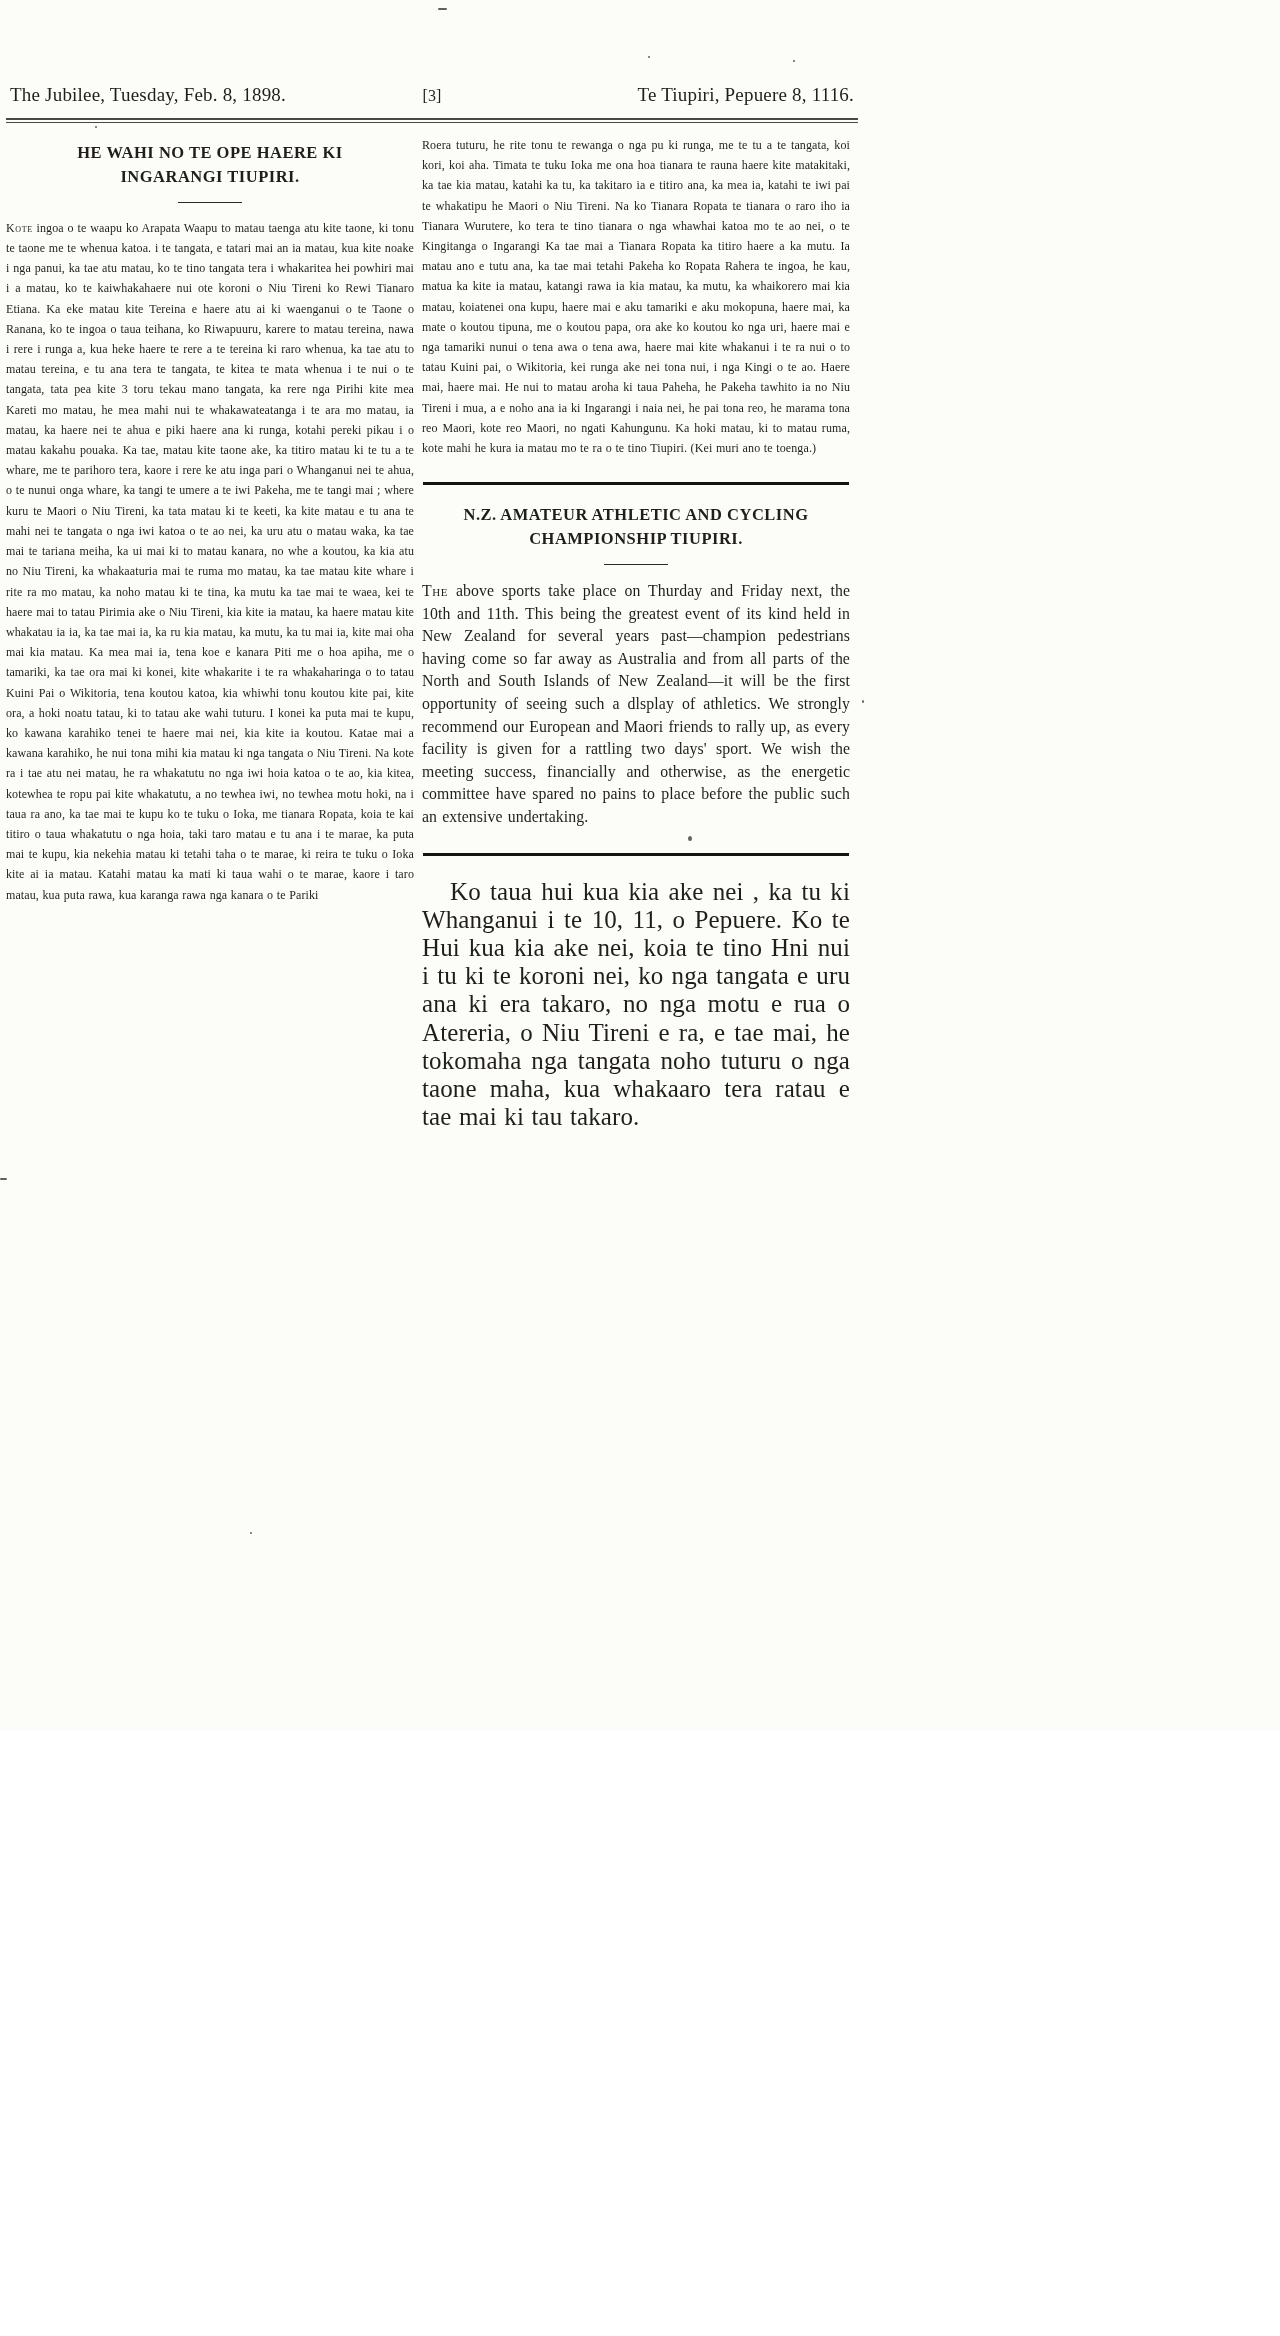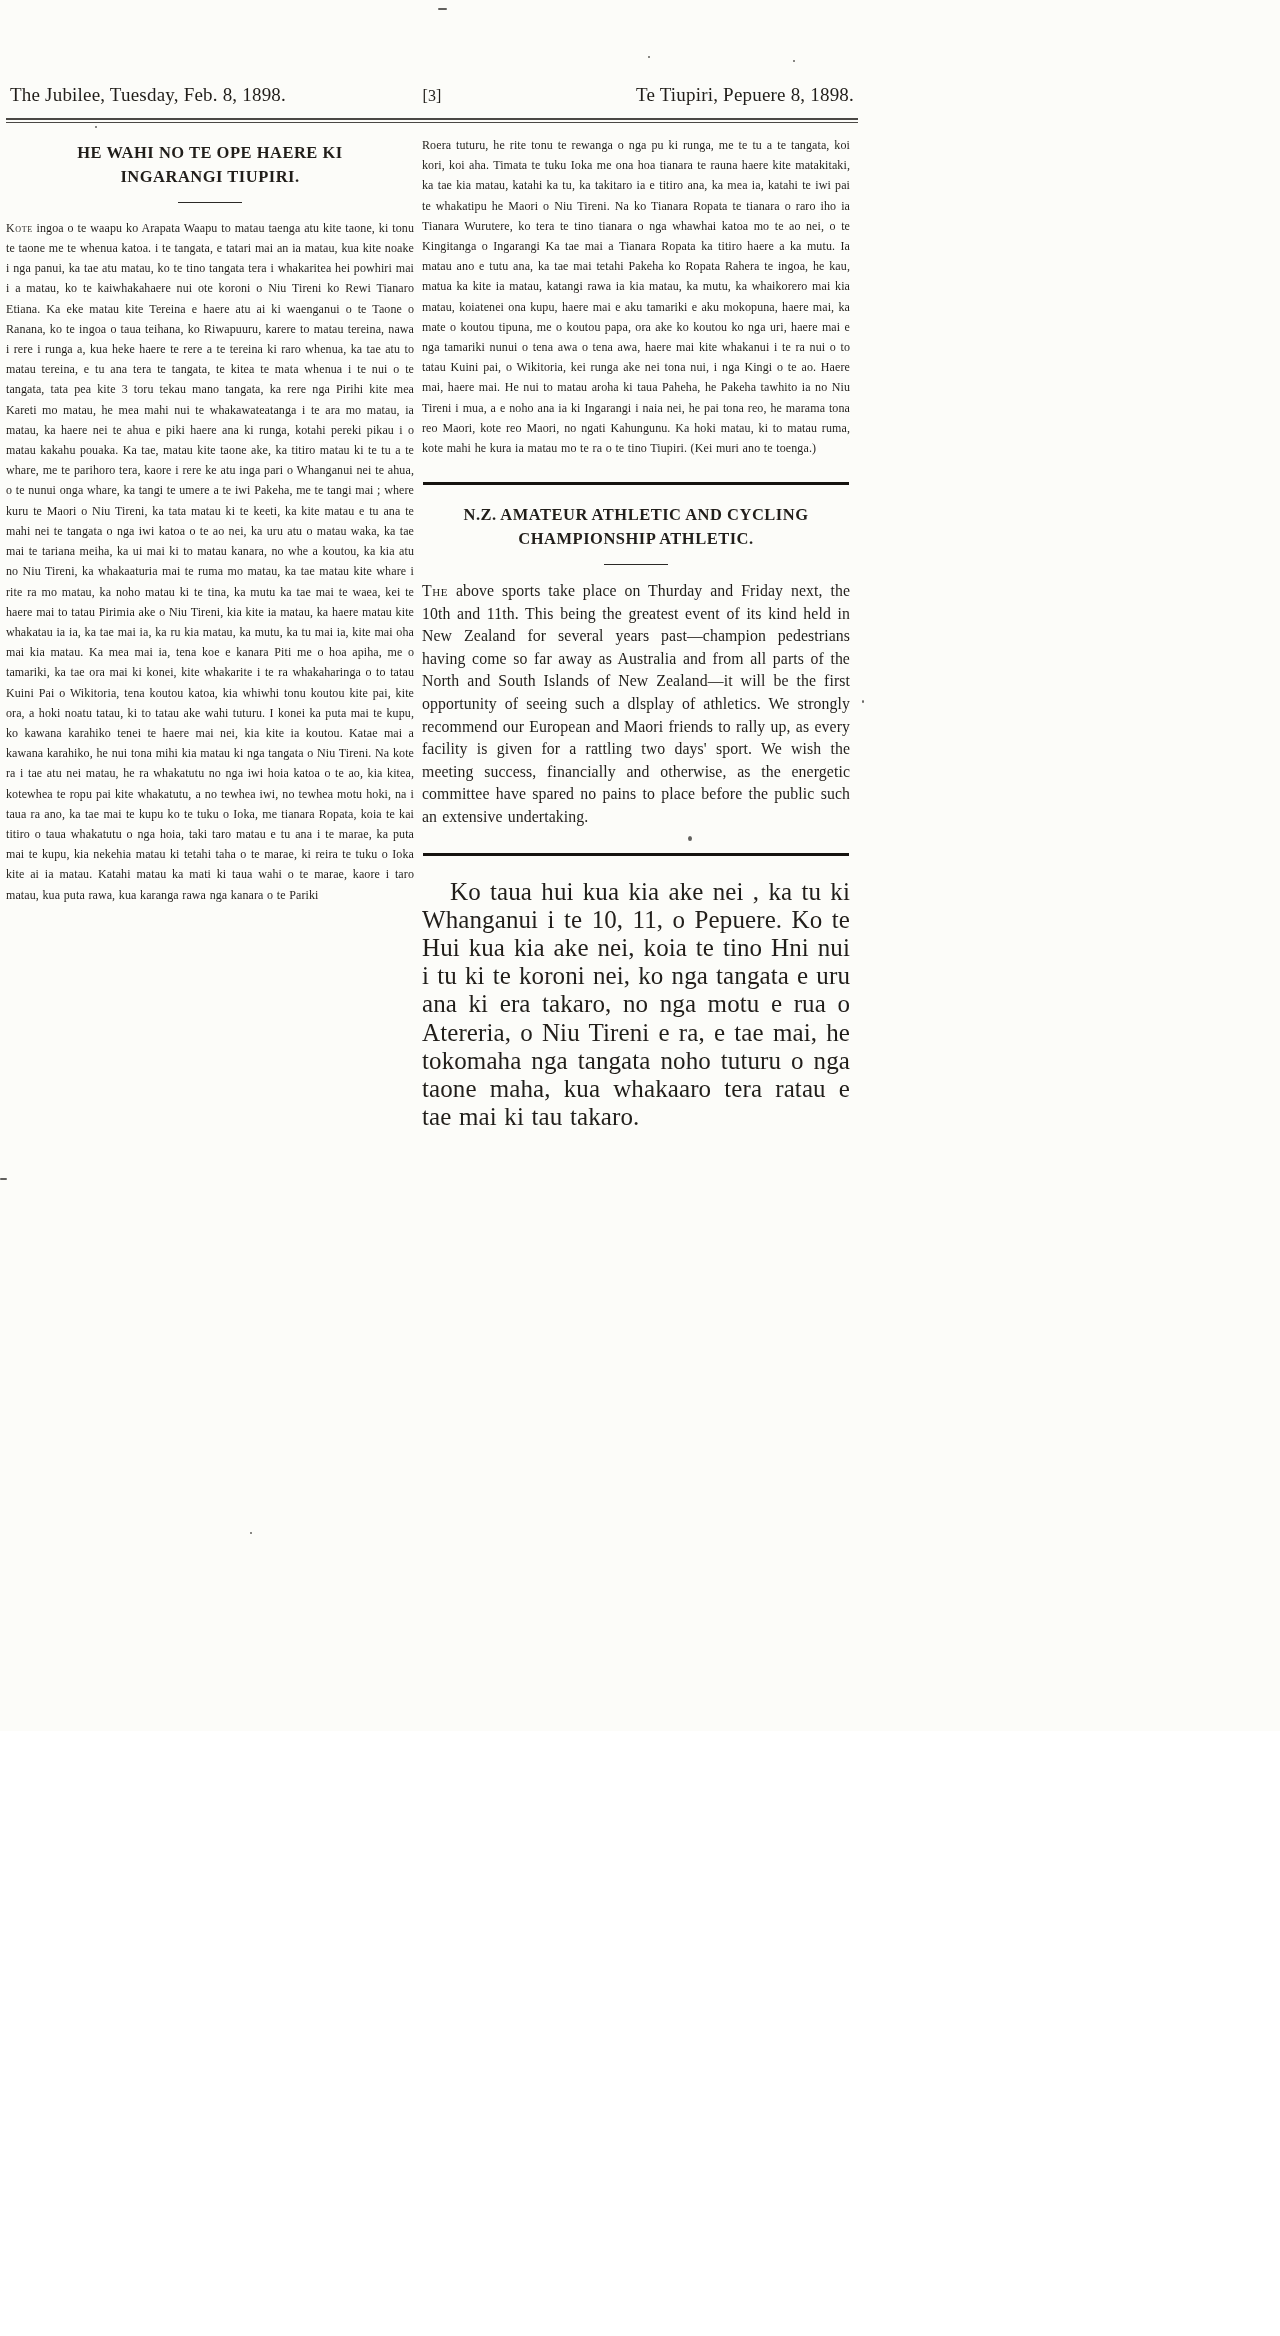--- a/index.html
+++ b/index.html
@@ -129,21 +129,21 @@
   <div class="speck" style="left:688px; top:836px; width:4px; height:5px;"></div>
   <div class="speck dash" style="left:0px;   top:1178px; width:7px; height:2px;"></div>
   <div class="speck" style="left:862px; top:700px; width:2px; height:3px;"></div>
   <div class="speck" style="left:250px; top:1532px; width:2px; height:2px;"></div>
 
   <div class="sheet">
 
     <header class="masthead">
       <span class="mh-left">The Jubilee, Tuesday, Feb. 8, 1898.</span>
       <span class="mh-center">[3]</span>
-      <span class="mh-right">Te Tiupiri, Pepuere 8, 1898.</span>
+      <span class="mh-right">Te Tiupiri, Pepuere 8, 1116.</span>
     </header>
 
     <div class="double-rule"></div>
 
     <div class="columns">
 
       <section class="col col-left">
         <h1 class="article-title">
           <span class="title-line">HE WAHI NO TE OPE HAERE KI</span>
           <span class="title-line">INGARANGI TIUPIRI.</span>
@@ -152,21 +152,21 @@
         <p class="body-text"><span class="lead">Kote</span><span> ingoa o te waapu ko Arapata Waapu to matau taenga atu kite taone, ki tonu te taone me te whenua katoa. i te tangata, e tatari mai an ia matau, kua kite noake i nga panui, ka tae atu matau, ko te tino tangata tera i whakaritea hei powhiri mai i a matau, ko te kaiwhakahaere nui ote koroni o Niu Tireni ko Rewi Tianaro Etiana. Ka eke matau kite Tereina e haere atu ai ki waenganui o te Taone o Ranana, ko te ingoa o taua teihana, ko Riwapuuru, karere to matau tereina, nawa i rere i runga a, kua heke haere te rere a te tereina ki raro whenua, ka tae atu to matau tereina, e tu ana tera te tangata, te kitea te mata whenua i te nui o te tangata, tata pea kite 3 toru tekau mano tangata, ka rere nga Pirihi kite mea Kareti mo matau, he mea mahi nui te whakawateatanga i te ara mo matau, ia matau, ka haere nei te ahua e piki haere ana ki runga, kotahi pereki pikau i o matau kakahu pouaka. Ka tae, matau kite taone ake, ka titiro matau ki te tu a te whare, me te parihoro tera, kaore i rere ke atu inga pari o Whanganui nei te ahua, o te nunui onga whare, ka tangi te umere a te iwi Pakeha, me te tangi mai ; where kuru te Maori o Niu Tireni, ka tata matau ki te keeti, ka kite matau e tu ana te mahi nei te tangata o nga iwi katoa o te ao nei, ka uru atu o matau waka, ka tae mai te tariana meiha, ka ui mai ki to matau kanara, no whe a koutou, ka kia atu no Niu Tireni, ka whakaaturia mai te ruma mo matau, ka tae matau kite whare i rite ra mo matau, ka noho matau ki te tina, ka mutu ka tae mai te waea, kei te haere mai to tatau Pirimia ake o Niu Tireni, kia kite ia matau, ka haere matau kite whakatau ia ia, ka tae mai ia, ka ru kia matau, ka mutu, ka tu mai ia, kite mai oha mai kia matau. Ka mea mai ia, tena koe e kanara Piti me o hoa apiha, me o tamariki, ka tae ora mai ki konei, kite whakarite i te ra whakaharinga o to tatau Kuini Pai o Wikitoria, tena koutou katoa, kia whiwhi tonu koutou kite pai, kite ora, a hoki noatu tatau, ki to tatau ake wahi tuturu. I konei ka puta mai te kupu, ko kawana karahiko tenei te haere mai nei, kia kite ia koutou. Katae mai a kawana karahiko, he nui tona mihi kia matau ki nga tangata o Niu Tireni. Na kote ra i tae atu nei matau, he ra whakatutu no nga iwi hoia katoa o te ao, kia kitea, kotewhea te ropu pai kite whakatutu, a no tewhea iwi, no tewhea motu hoki, na i taua ra ano, ka tae mai te kupu ko te tuku o Ioka, me tianara Ropata, koia te kai titiro o taua whakatutu o nga hoia, taki taro matau e tu ana i te marae, ka puta mai te kupu, kia nekehia matau ki tetahi taha o te marae, ki reira te tuku o Ioka kite ai ia matau. Katahi matau ka mati ki taua wahi o te marae, kaore i taro matau, kua puta rawa, kua karanga rawa nga kanara o te Pariki</span></p>
       </section>
 
       <section class="col col-right">
         <p class="body-text">Roera tuturu, he rite tonu te rewanga o nga pu ki runga, me te tu a te tangata, koi kori, koi aha. Timata te tuku Ioka me ona hoa tianara te rauna haere kite matakitaki, ka tae kia matau, katahi ka tu, ka takitaro ia e titiro ana, ka mea ia, katahi te iwi pai te whakatipu he Maori o Niu Tireni. Na ko Tianara Ropata te tianara o raro iho ia Tianara Wurutere, ko tera te tino tianara o nga whawhai katoa mo te ao nei, o te Kingitanga o Ingarangi Ka tae mai a Tianara Ropata ka titiro haere a ka mutu. Ia matau ano e tutu ana, ka tae mai tetahi Pakeha ko Ropata Rahera te ingoa, he kau, matua ka kite ia matau, katangi rawa ia kia matau, ka mutu, ka whaikorero mai kia matau, koiatenei ona kupu, haere mai e aku tamariki e aku mokopuna, haere mai, ka mate o koutou tipuna, me o koutou papa, ora ake ko koutou ko nga uri, haere mai e nga tamariki nunui o tena awa o tena awa, haere mai kite whakanui i te ra nui o to tatau Kuini pai, o Wikitoria, kei runga ake nei tona nui, i nga Kingi o te ao. Haere mai, haere mai. He nui to matau aroha ki taua Paheha, he Pakeha tawhito ia no Niu Tireni i mua, a e noho ana ia ki Ingarangi i naia nei, he pai tona reo, he marama tona reo Maori, kote reo Maori, no ngati Kahungunu. Ka hoki matau, ki to matau ruma, kote mahi he kura ia matau mo te ra o te tino Tiupiri. (Kei muri ano te toenga.)</p>
 
         <div class="thick-rule"></div>
 
         <h2 class="article-title">
           <span class="title-line">N.Z. AMATEUR ATHLETIC AND CYCLING</span>
-          <span class="title-line">CHAMPIONSHIP ATHLETIC.</span>
+          <span class="title-line">CHAMPIONSHIP TIUPIRI.</span>
         </h2>
         <div class="title-rule"></div>
         <p class="body-text article2"><span class="lead">The</span><span> above sports take place on Thurday and Friday next, the 10th and 11th.  This being the greatest event of its kind held in New Zealand for several years past—champion pedestrians having come so far away as Australia and from all parts of the North and South Islands of New Zealand—it will be the first opportunity of seeing such a dlsplay of athletics.  We strongly recommend our European and Maori friends to rally up, as every facility is given for a rattling two days' sport.  We wish the meeting success, financially and otherwise, as the energetic committee have spared no pains to place before the public such an extensive undertaking.</span></p>
 
         <div class="thick-rule"></div>
 
         <p class="body-text article3">Ko taua hui kua kia ake nei , ka tu ki Whanganui i te 10, 11, o Pepuere.  Ko te Hui kua kia ake nei, koia te tino Hni nui i tu ki te koroni nei, ko nga tangata e uru ana ki era takaro, no nga motu e rua o Atereria, o Niu Tireni e ra, e tae mai, he tokomaha nga tangata noho tuturu o nga taone maha, kua whakaaro tera ratau e tae mai ki tau takaro.</p>
       </section>
 
     </div>

